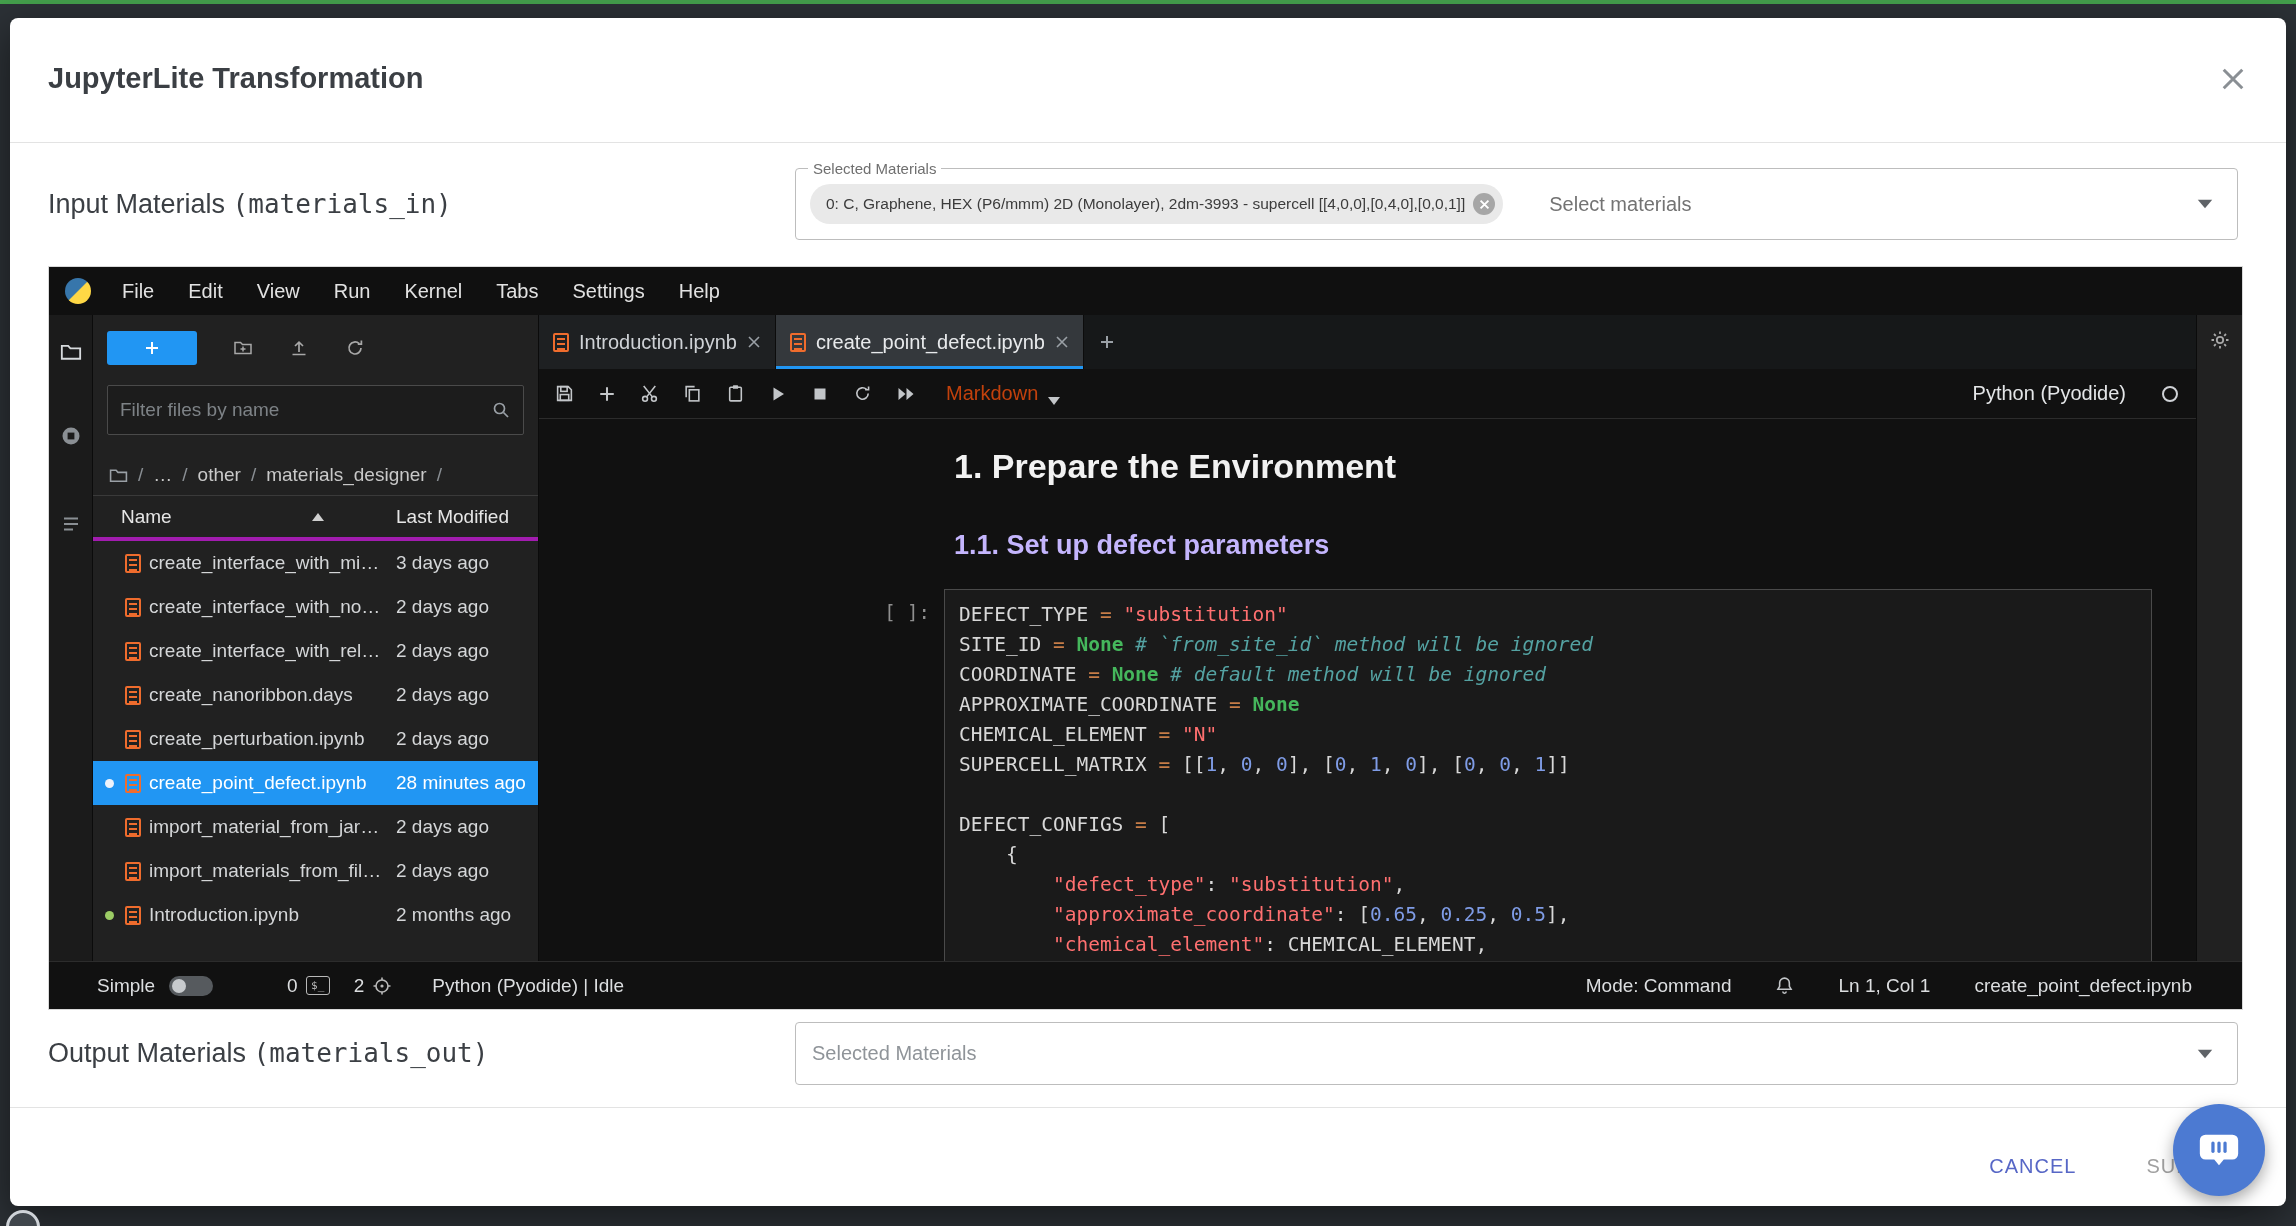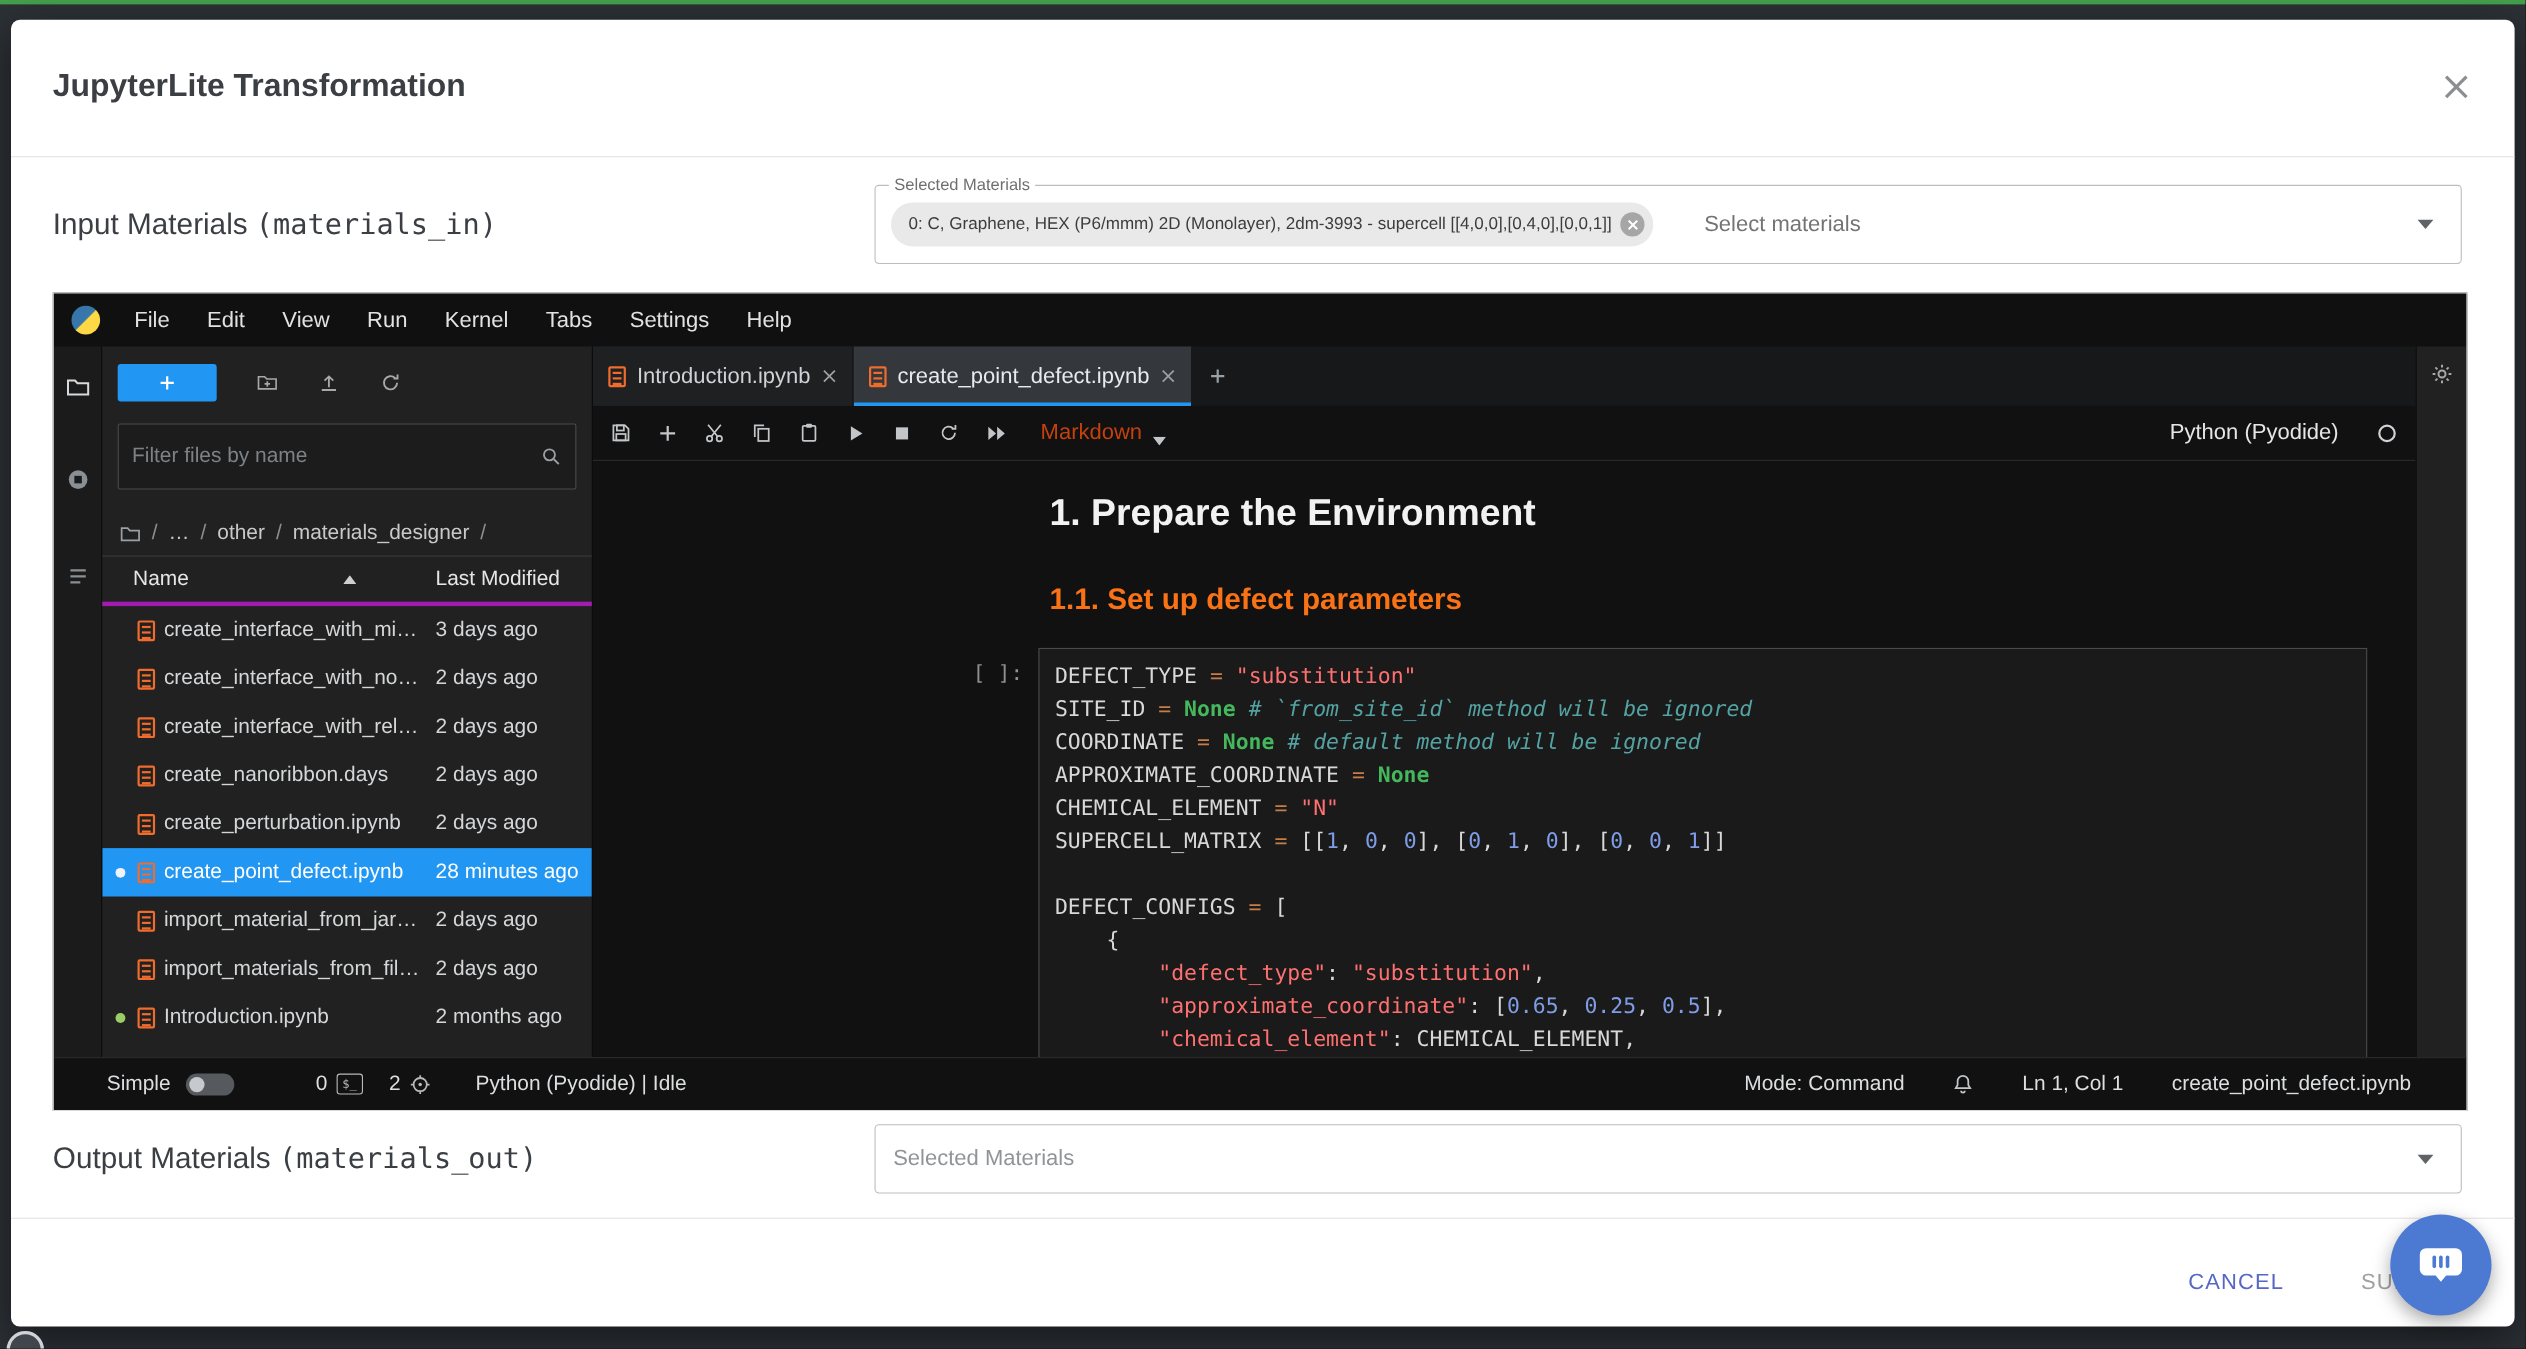--- a/index.html
+++ b/index.html
@@ -66,21 +66,21 @@
   .act-folder { margin-top:26px; }
   .act-running { margin-top:62px; }
   .act-toc { margin-top:66px; }
 
   .jl-filebrowser { width:446px; background:#212121; border-right:1px solid #0b0b0b; display:flex;
     flex-direction:column; flex:none; }
   .fb-toolbar { height:66px; display:flex; align-items:center; padding:0 10px 0 14px; gap:36px; flex:none; }
   .fb-new { width:90px; height:34px; background:#2196f3; border:none; border-radius:3px; color:#fff;
     display:flex; align-items:center; justify-content:center; cursor:pointer; }
   .fb-tool { color:#a8a8a8; background:none; border:none; display:flex; cursor:pointer; }
-  .fb-filter { margin:4px 14px 20px; height:60px; background:#1c1c1c; border:1px solid #4a4a4a; border-radius:2px;
+  .fb-filter { margin:4px 14px 20px; height:50px; background:#1c1c1c; border:1px solid #4a4a4a; border-radius:2px;
     display:flex; align-items:center; padding:0 12px; flex:none; }
   .fb-filter input { flex:1; background:none; border:none; outline:none; color:#cfcfcf; font-size:19px;
     font-family:"Liberation Sans", sans-serif; }
   .fb-filter input::placeholder { color:#7d8286; }
   .fb-filter .search-ic { color:#9aa0a6; display:flex; }
   .fb-breadcrumb { height:40px; display:flex; align-items:center; gap:10px; padding:0 16px; color:#c9c9c9;
     font-size:19px; flex:none; }
   .fb-breadcrumb .folder-ic { color:#9aa0a6; display:flex; }
   .crumb { cursor:pointer; }
   .crumb-sep { color:#8a8f94; }
@@ -115,21 +115,21 @@
     border-bottom:1px solid #2c2c2c; flex:none; }
   .tb-btn { background:none; border:none; color:#c3c6c9; display:flex; cursor:pointer; }
   .cell-type { display:flex; align-items:flex-end; gap:10px; color:#c2410c; font-size:20px; margin-left:6px;
     cursor:pointer; }
   .tb-spacer { flex:1; }
   .kernel-name { color:#e4e6e8; font-size:20px; cursor:pointer; }
   .kernel-circle { width:16px; height:16px; border:2.5px solid #cfd2d6; border-radius:50%; flex:none; }
 
   .nb-content { flex:1; overflow:hidden; }
   .nb-h1 { margin:28px 0 16px 415px; font-size:34px; font-weight:700; color:#f2f2f2; }
-  .nb-h2 { margin:44px 15px 0 415px; font-size:27px; font-weight:700; color:#f97316; }
+  .nb-h2 { margin:44px 15px 0 415px; font-size:27px; font-weight:700; color:#c4b5fd; }
   .cell-row { display:flex; margin-top:28px; }
   .cell-prompt { width:405px; flex:none; text-align:right; padding:12px 14px 0 0; color:#8f8f8f;
     font-family:"DejaVu Sans Mono", monospace; font-size:19px; }
   .cell { flex:1; margin-right:44px; background:#1a1a1a; border:1px solid #4a4a4a; padding:10px 14px;
     font-family:"DejaVu Sans Mono", monospace; font-size:19.5px; line-height:30px; white-space:pre; }
   .tk-v { color:#d8d8d8; } .tk-o { color:#c77d48; } .tk-s { color:#ff7070; }
   .tk-k { color:#45b75c; font-weight:bold; } .tk-c { color:#54a2a2; font-style:italic; }
   .tk-n { color:#7f9ce6; }
 
   .jl-rightbar { width:46px; background:#212121; border-left:1px solid #0b0b0b; display:flex;

